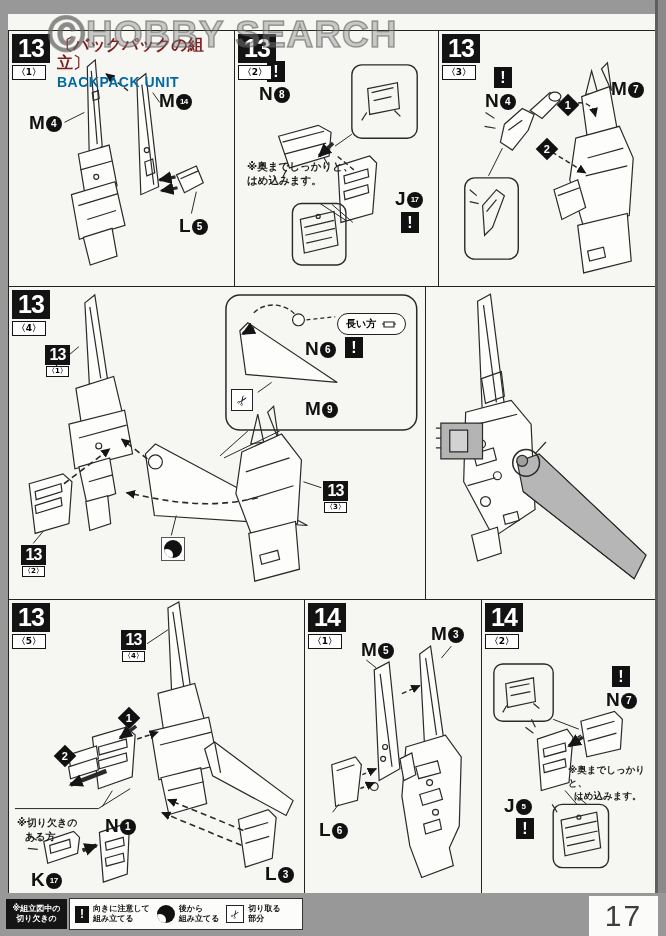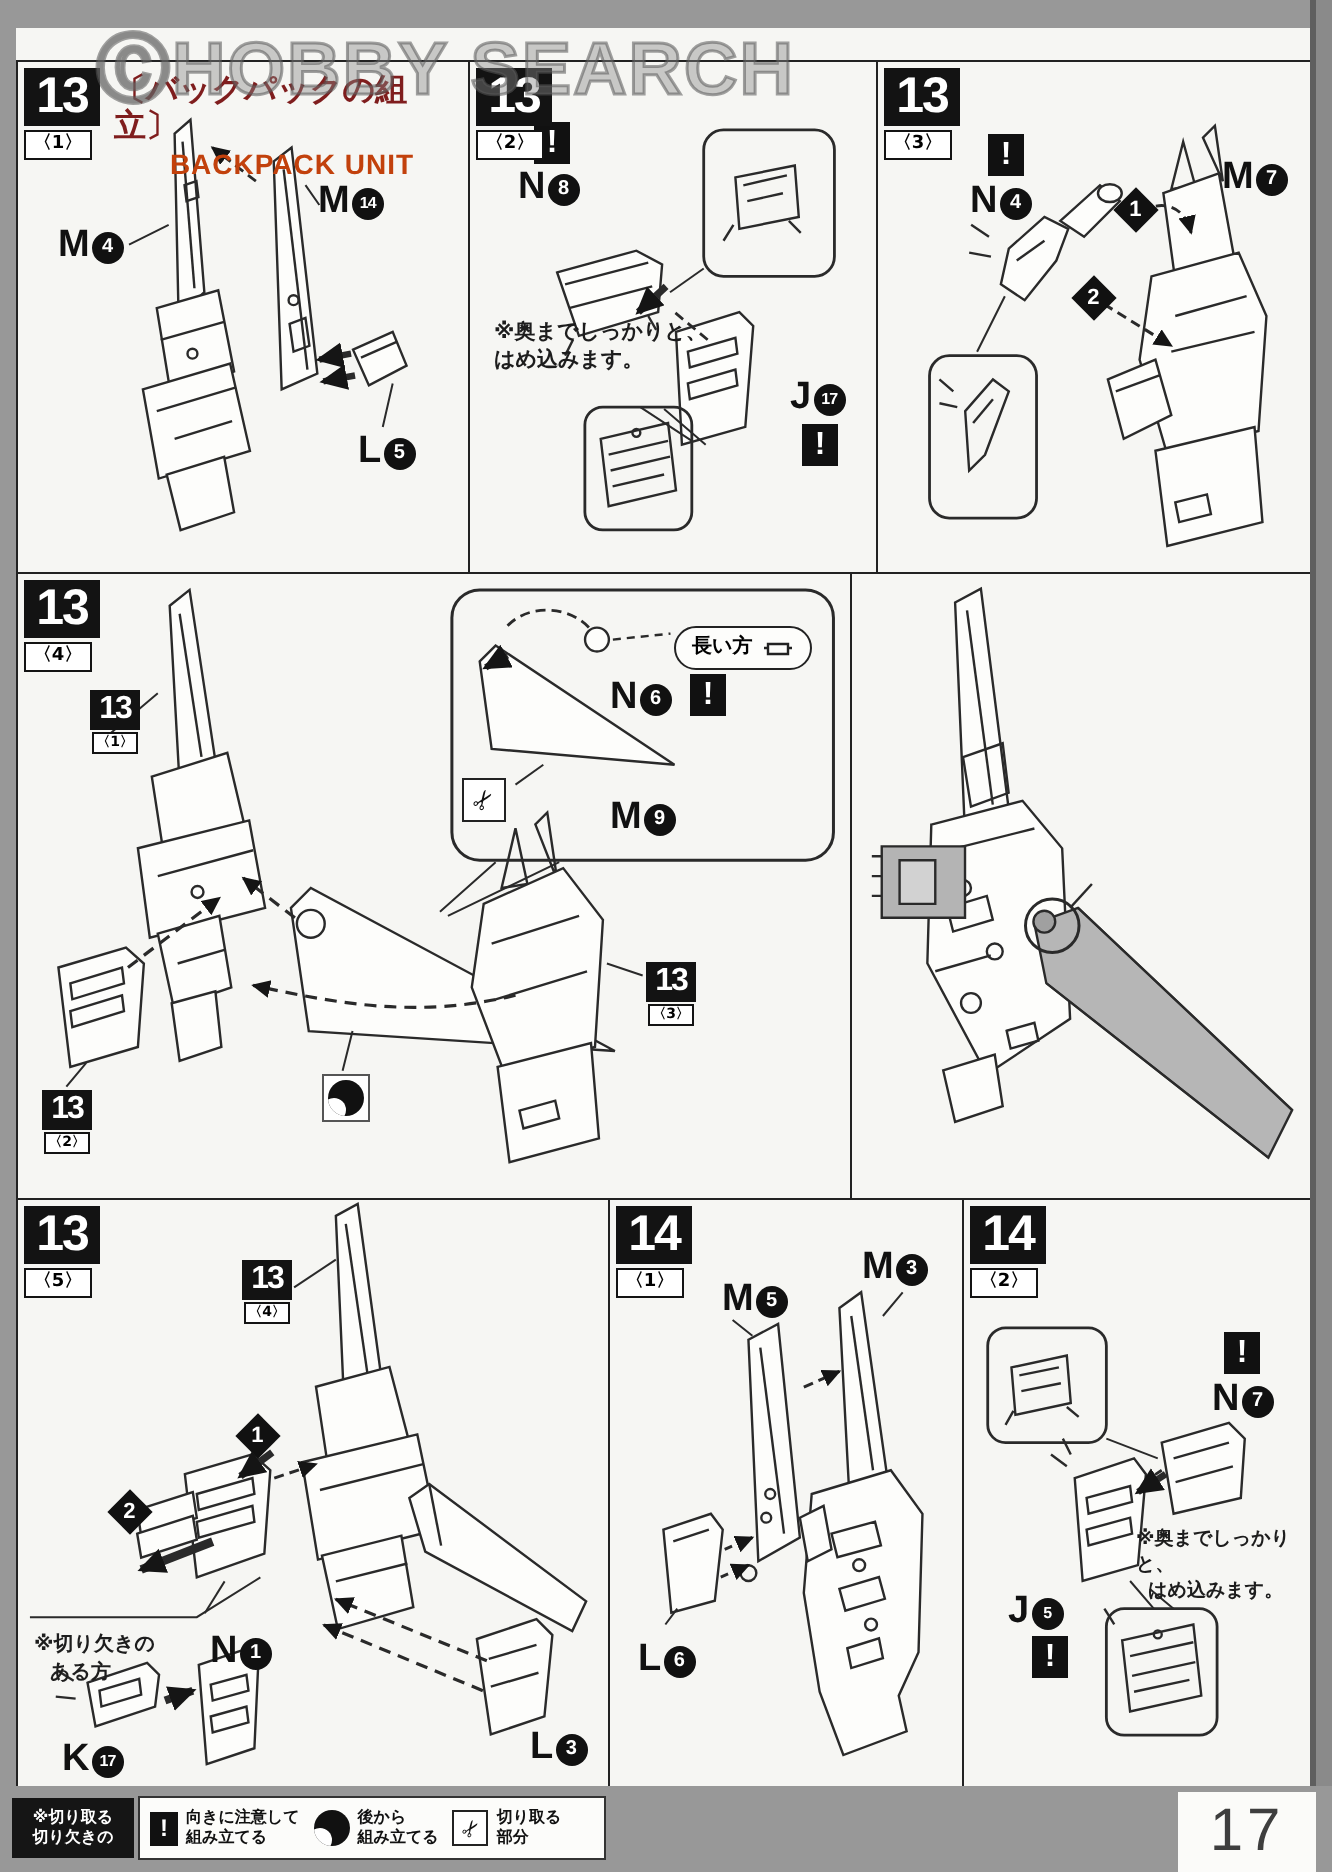--- a/index.html
+++ b/index.html
@@ -13,21 +13,21 @@
   .panel{ position:absolute; background:var(--paper); border:1.7px solid #222; z-index:2; }
   .art{ position:absolute; inset:0; width:100%; height:100%; }
 
   .step-hdr{ position:absolute; left:3px; top:3px; z-index:6; }
   .step-num{ width:38px; height:29px; background:#131313; color:#fff; display:flex; align-items:center;
              justify-content:center; font:bold 25px/1 "Liberation Sans",sans-serif; letter-spacing:-1px; }
   .step-sub{ width:34px; height:15px; margin-top:2px; border:1.6px solid #131313; background:#fff;
              display:flex; align-items:center; justify-content:center; font:bold 9px/1 "DejaVu Sans",sans-serif; }
   .title-block{ position:absolute; left:48px; top:5px; z-index:6; }
   .title-jp{ font:bold 16px/1.1 "DejaVu Sans",sans-serif; color:#7f1d1d; }
-  .title-en{ font:bold 14px/1.1 "Liberation Sans",sans-serif; color:#c2410c; margin-top:4px; letter-spacing:.5px;text-align:center; }
+  .title-en{ font:bold 14px/1.1 "Liberation Sans",sans-serif; color:#0369a1; margin-top:4px; letter-spacing:.5px; }
 
   .plbl{ position:absolute; display:flex; align-items:center; gap:1px; z-index:4;
          font:bold 19px/1 "Liberation Sans",sans-serif; color:#111; }
   .pnum{ width:16px; height:16px; border-radius:50%; background:#111; color:#fff; display:flex;
          align-items:center; justify-content:center; font:bold 10px/1 "Liberation Sans",sans-serif; margin-top:3px; }
   .pnum.two{ font-size:8px; letter-spacing:-.5px; }
 
   .warn{ position:absolute; width:18px; height:21px; background:#111; color:#fff; display:flex; align-items:center;
          justify-content:center; font:bold 16px/1 "Liberation Sans",sans-serif; z-index:4; }
   .dia{ position:absolute; width:16px; height:16px; background:#111; transform:rotate(45deg);
@@ -518,21 +518,21 @@
   </div>
 
   <div class="scan" style="left:0;top:0;width:666px;height:14px"></div>
   <div class="scan" style="left:0;top:0;width:8px;height:936px"></div>
   <div class="scan rt" style="left:655px;top:0;width:11px;height:936px"></div>
   <div class="scan" style="left:0;top:893px;width:666px;height:43px"></div>
 
   <div class="watermark">ⒸHOBBY SEARCH</div>
 
   <div class="legend-title">
-    <div>※切り取る</div>
+    <div>※組立図中の</div>
       <div>切り欠きの</div>
   </div>
   <div class="legend-box">
     <div class="legend-item">
       <span class="lwarn">!</span>
       <span class="txt"><span>向きに注意して</span><br><span>組み立てる</span></span>
     </div>
     <div class="legend-item">
       <span class="lmoon"></span>
       <span class="txt"><span>後から</span><br><span>組み立てる</span></span>

